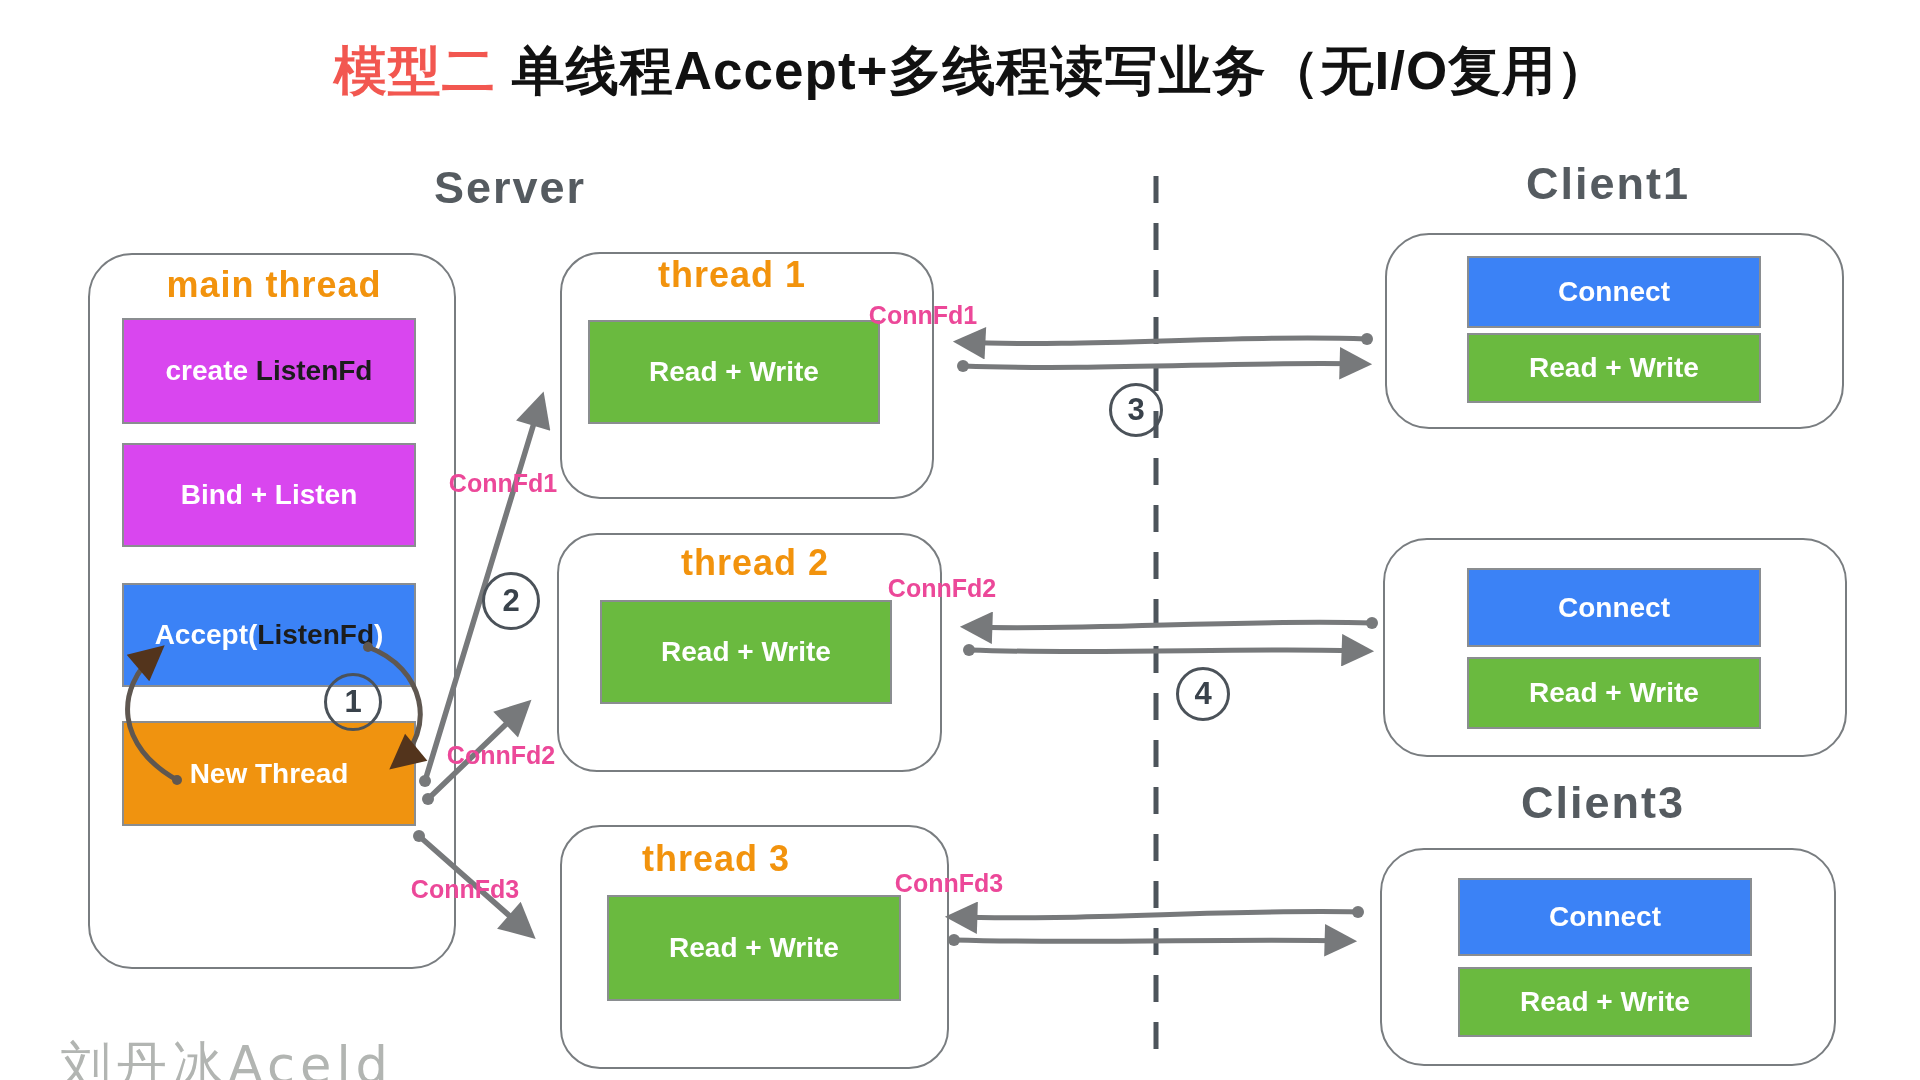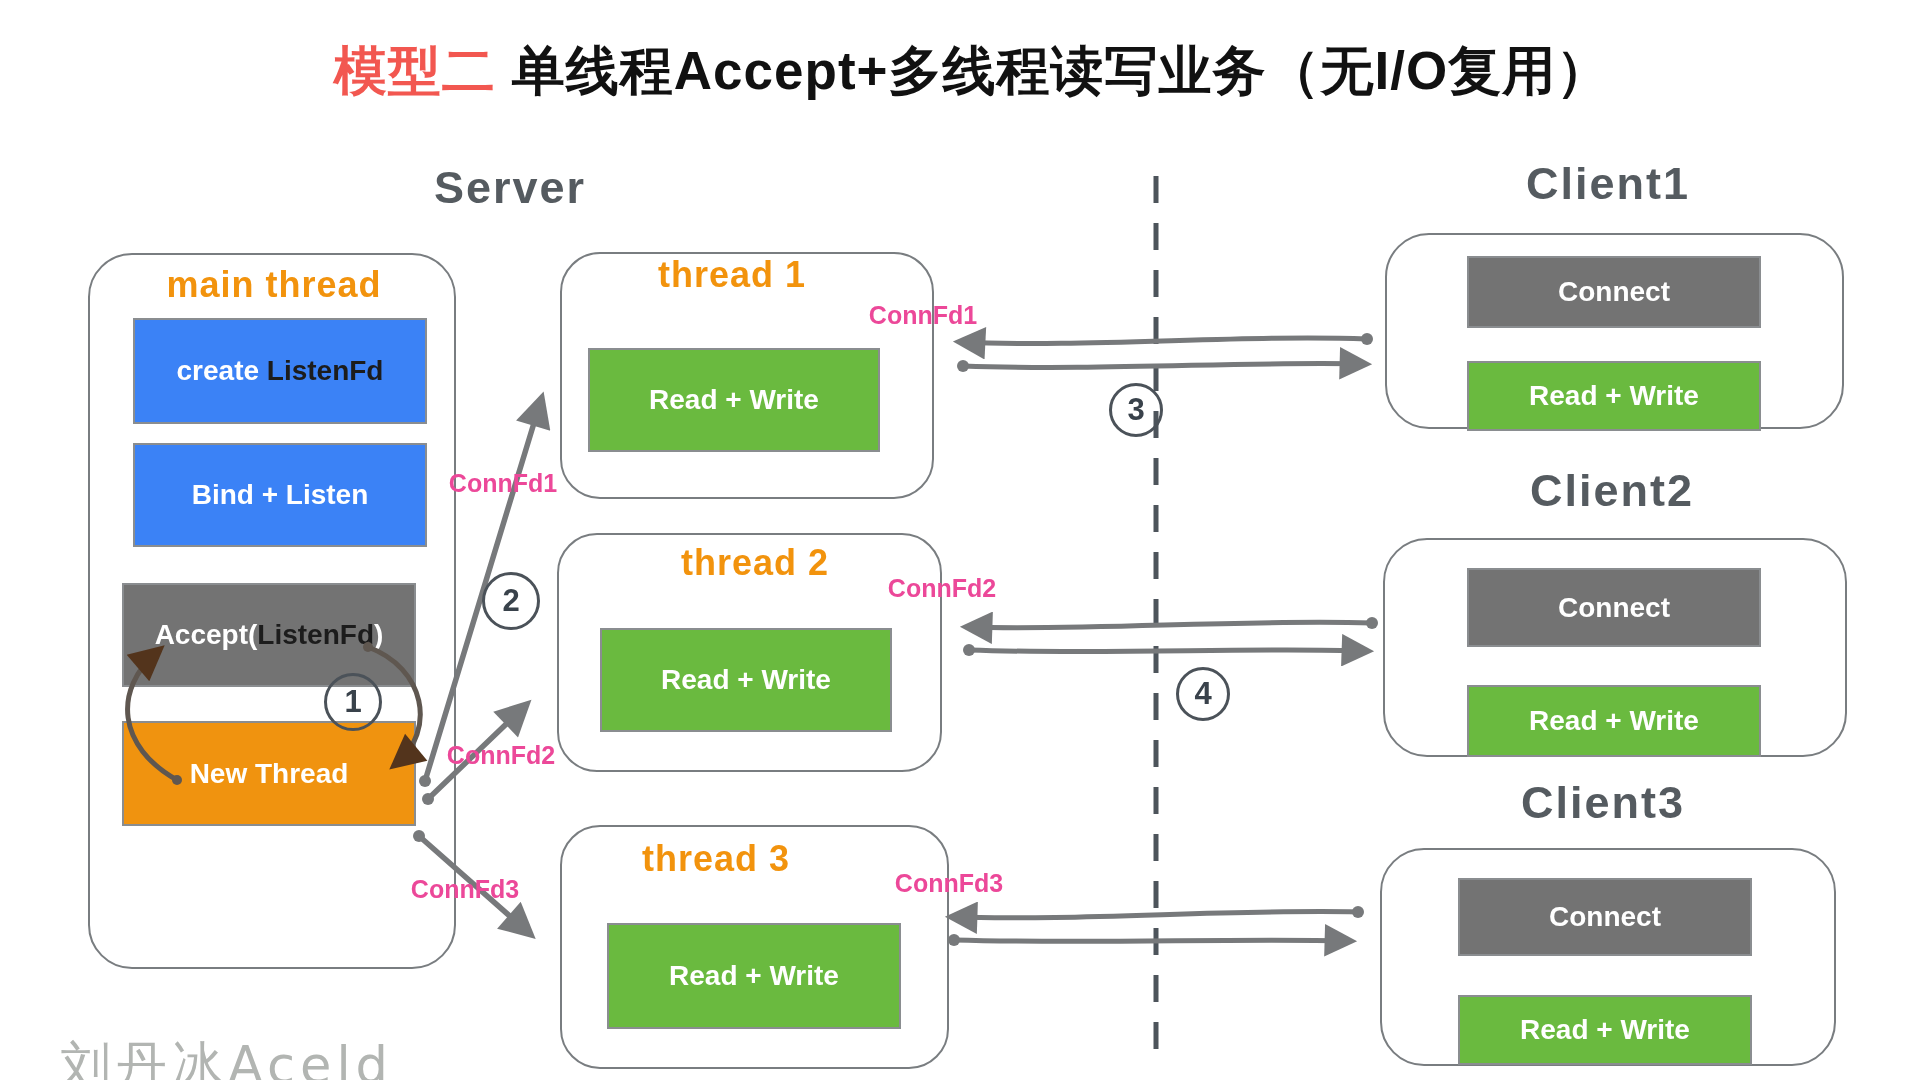--- a/index.html
+++ b/index.html
@@ -16,23 +16,23 @@
         font-size:45px;letter-spacing:2px;white-space:nowrap;}
   .orangehand{position:absolute;transform:translateX(-50%);font-weight:bold;color:#f2930d;
         font-size:36px;letter-spacing:1px;white-space:nowrap;}
 
   
   .rounded{position:absolute;border:2.5px solid #797d80;border-radius:44px;background:transparent;}
 
   
   .box{position:absolute;border:2px solid #8a8d90;display:flex;align-items:center;
        justify-content:center;font-weight:bold;font-size:28px;color:#ffffff;white-space:pre;}
-  .bg-blue{background:#3b82f6;margin-left:11px;}
-  .bg-red{background:#737373;}
-  .bg-green{background:#6aba3f;margin-top:28px;}
+  .bg-blue{background:#d946ef;}
+  .bg-red{background:#3b82f6;}
+  .bg-green{background:#6aba3f;}
   .bg-orange{background:#f0930f;}
   .bk{color:#1c1c1c;}
 
   
   .conn{position:absolute;transform:translateX(-50%);color:#ec4899;font-weight:bold;
         font-size:25px;white-space:nowrap;}
 
   
   .circle{position:absolute;border:3px solid #4b5259;border-radius:50%;
           display:flex;align-items:center;justify-content:center;
@@ -47,21 +47,20 @@
 <body>
 
 <div class="stage">
 
   <div class="title">
     <span class="title-badge">模型二</span><span>单线程Accept+多线程读写业务（无I/O复用）</span>
   </div>
 
   <div class="hand" style="left:510px;top:162px;">Server</div>
   <div class="hand" style="left:1608px;top:158px;">Client1</div>
-  <div class="hand" style="left:1612px;top:465px;">Client2</div>
   <div class="hand" style="left:1603px;top:777px;">Client3</div>
 
   <div class="rounded" style="left:88px;top:253px;width:364px;height:712px;"></div>
   <div class="orangehand" style="left:266px;top:264px;margin-left:8px;">main thread</div>
 
   <div class="box bg-blue" style="left:122px;top:318px;width:290px;height:102px;">
     <span>create </span><span class="bk">ListenFd</span>
   </div>
 
   <div class="box bg-blue" style="left:122px;top:443px;width:290px;height:100px;">

